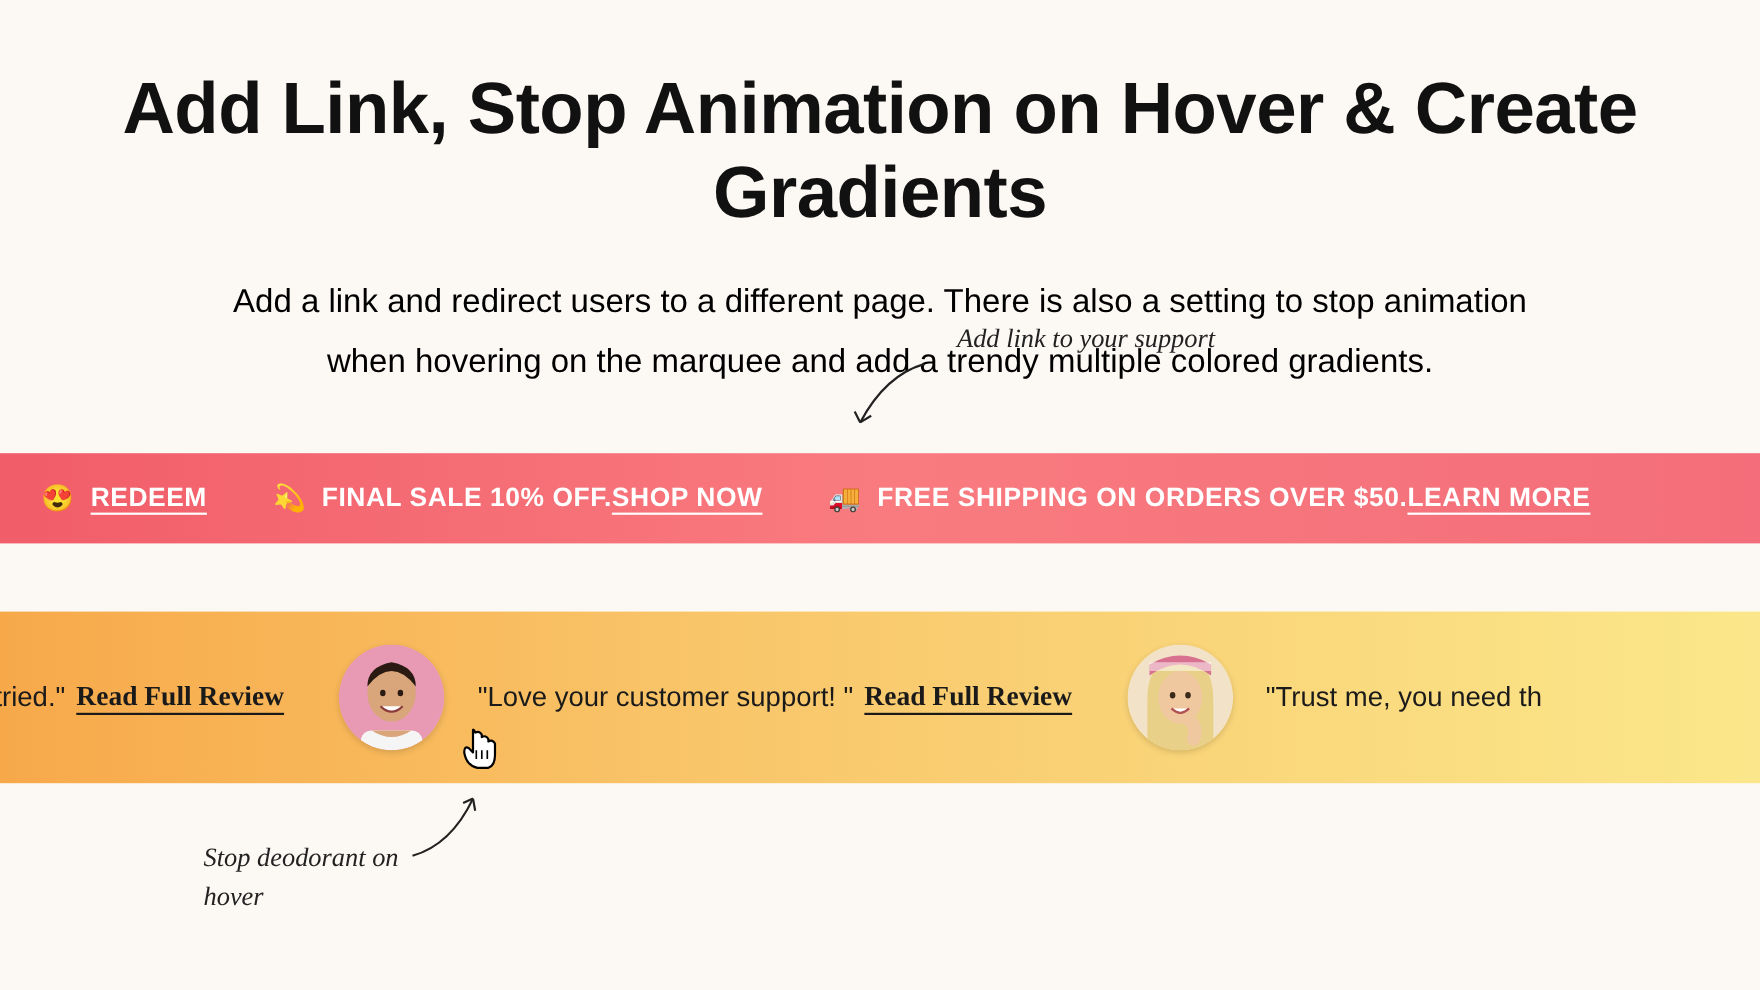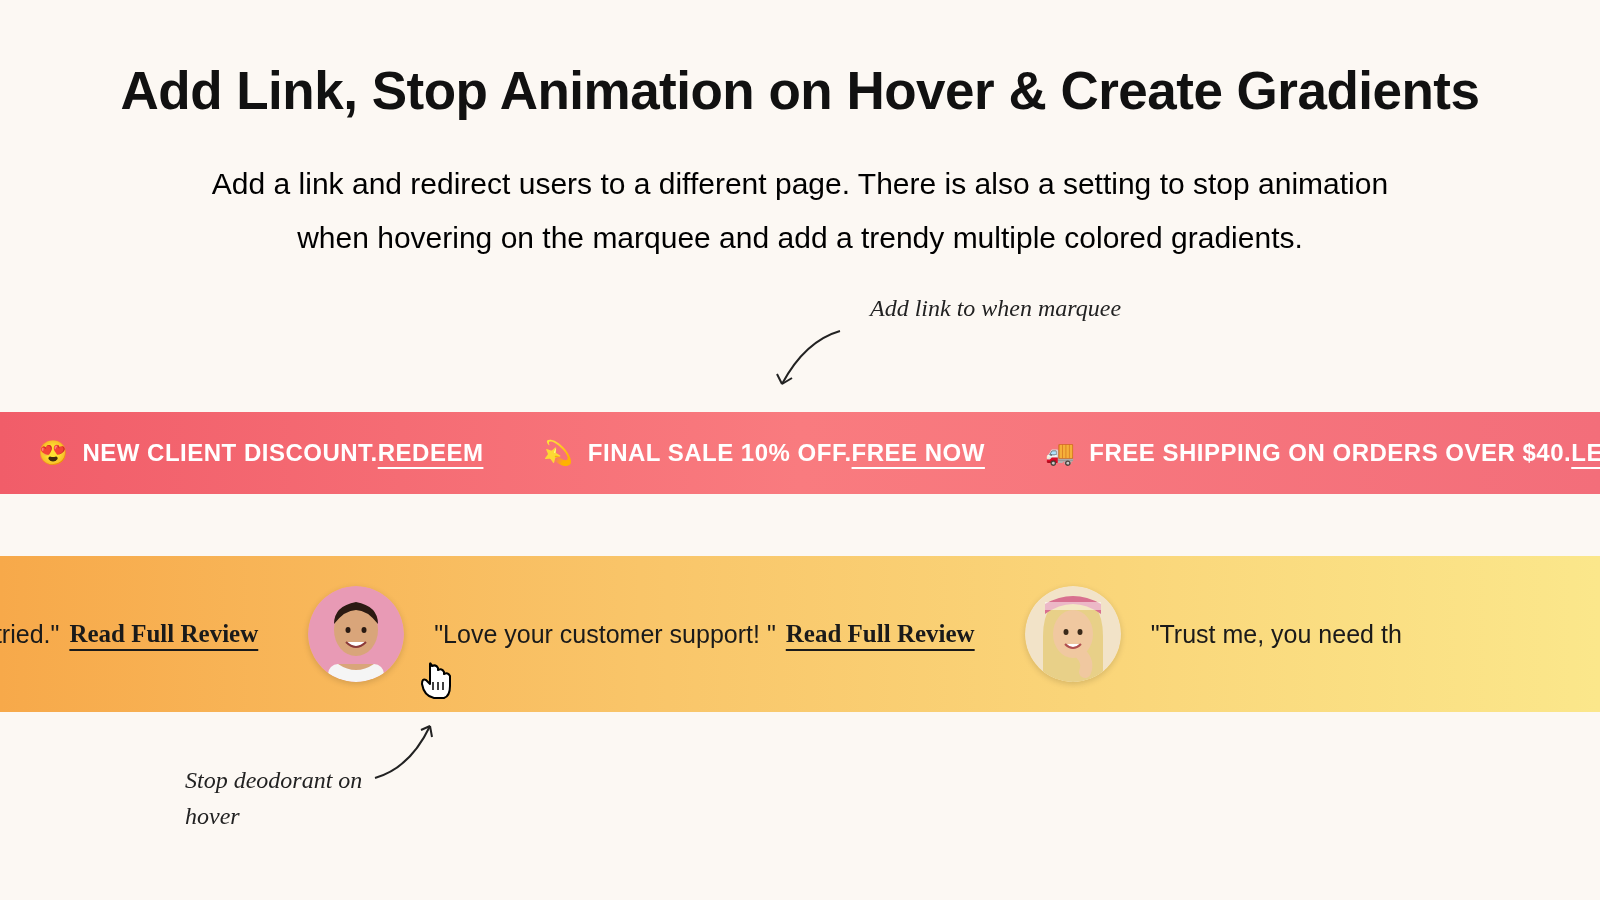--- a/index.html
+++ b/index.html
@@ -9,21 +9,21 @@
     background: #fcf8f3;
     font-family: -apple-system, BlinkMacSystemFont, "Segoe UI", Helvetica, Arial, sans-serif;
     overflow: hidden;
     position: relative;
   }
   .hero {
     text-align: center;
     padding-top: 60px;
   }
   .hero h1 {
-    font-size: 53px;
+    font-size: 66px;
     font-weight: 800;
     color: #111;
     letter-spacing: -0.5px;
   }
   .hero p {
     font-size: 30px;
     color: #000000;
     margin-top: 36px;
     line-height: 1.8;
     max-width: 1200px;
@@ -120,41 +120,40 @@
   }
 </style>
 </head>
 <body>
 
 <div class="hero">
   <h1>Add Link, Stop Animation on Hover &amp; Create Gradients</h1>
   <p>Add a link and redirect users to a different page. There is also a setting to stop animation when hovering on the marquee and add a trendy multiple colored gradients.</p>
 </div>
 
-<div class="annotation annotation-top">Add link to when marquee</div>
+<div class="annotation annotation-top">Add link to your support</div>
 <svg class="arrow arrow-top" width="80" height="70" viewBox="0 0 80 70">
   <path d="M 70 5 Q 35 15 12 58" stroke="#222" stroke-width="2" fill="none"></path>
   <path d="M 12 58 L 7 48 M 12 58 L 22 52" stroke="#222" stroke-width="2" fill="none"></path>
 </svg>
 
 <div class="marquee1">
   <div class="m1-track">
     <span class="m1-group">
       <span class="emoji">😍</span>
-      <span>NEW CLIENT DISCOUNT.</span>
       <span class="m1-link">REDEEM</span>
     </span>
     <span class="m1-group">
       <span class="emoji">💫</span>
       <span>FINAL SALE 10% OFF.</span>
-      <span class="m1-link">FREE NOW</span>
+      <span class="m1-link">SHOP NOW</span>
     </span>
     <span class="m1-group">
       <span class="emoji">🚚</span>
-      <span>FREE SHIPPING ON ORDERS OVER $40.</span>
+      <span>FREE SHIPPING ON ORDERS OVER $50.</span>
       <span class="m1-link">LEARN MORE</span>
     </span>
   </div>
 </div>
 
 <div class="marquee2">
   <div class="m2-track">
     <span class="m2-group">
       <span class="m2-quote">ral deodorant I've ever tried."</span>
       <span class="m2-link">Read Full Review</span>

